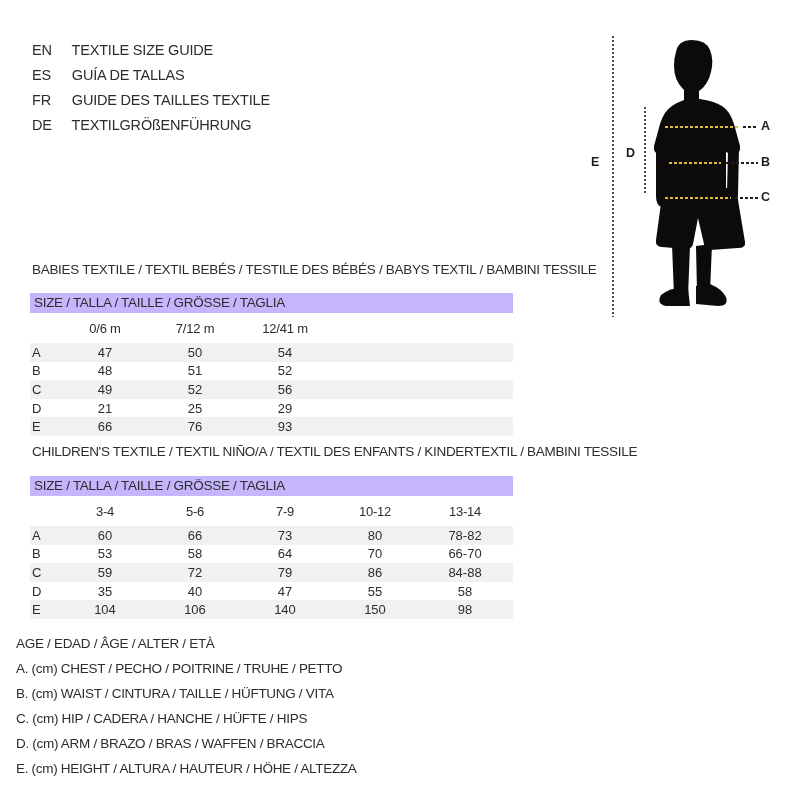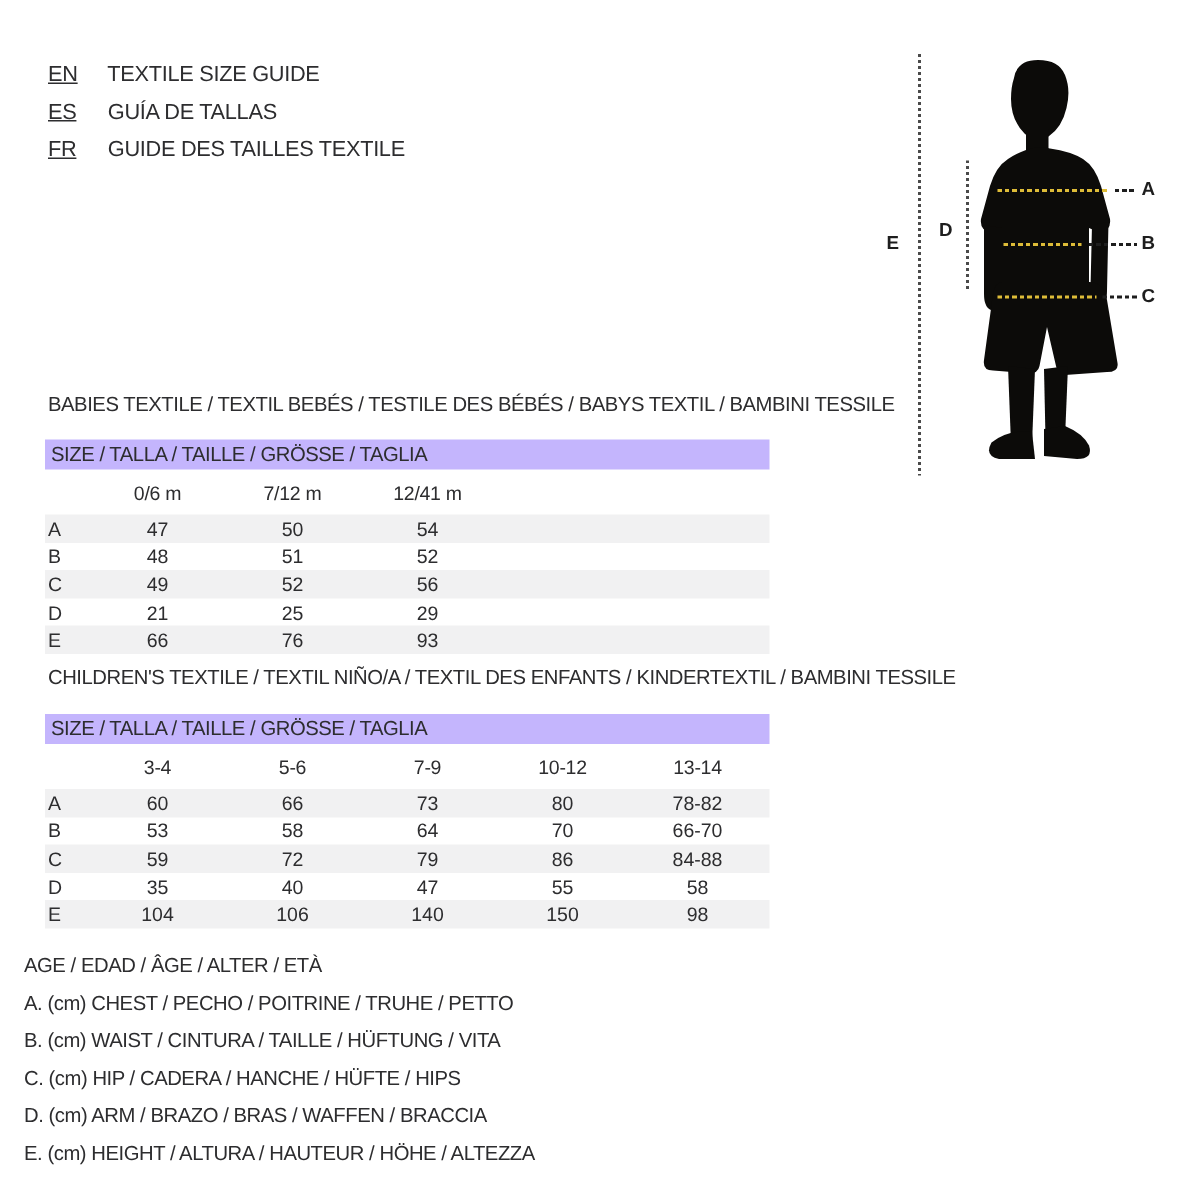--- a/index.html
+++ b/index.html
@@ -8,21 +8,21 @@
     width:800px; height:800px; position:relative; overflow:hidden;
     font-family:"Liberation Sans", sans-serif;
     color:#2d2d2f;
     -webkit-font-smoothing:antialiased;
   }
   .page { position:absolute; inset:0; }
 
   
   .lang-list { position:absolute; left:32px; top:38px; list-style:none; }
   .lang-list li { height:25px; line-height:25px; font-size:14.5px; letter-spacing:-0.2px; white-space:nowrap; }
-  .lang-code { display:inline-block; width:36px;text-decoration:underline; }
+  .lang-code { display:inline-block; width:36px; }
 
   
   .silhouette { position:absolute; left:648px; top:38px; width:100px; height:278px; }
   .silhouette path, .silhouette rect, .silhouette ellipse { fill:#0c0b09; }
   .dash-h { position:absolute; height:2px; }
   .dash-yellow { background:repeating-linear-gradient(90deg,#debc38 0 3px,transparent 3px 5px); }
   .dash-dark   { background:repeating-linear-gradient(90deg,#1e1e1e 0 3px,transparent 3px 5px); }
   .dash-v { position:absolute; width:2px;
             background:repeating-linear-gradient(180deg,#4a4a4a 0 2px,transparent 2px 4px); }
   .fig-label { position:absolute; font-size:12.5px; font-weight:bold; color:#1e1e1e; }
@@ -61,20 +61,24 @@
       <li>
         <span class="lang-code">ES</span>
         <span class="lang-title">GUÍA DE TALLAS</span>
       </li>
 
       <li>
         <span class="lang-code">FR</span>
         <span class="lang-title">GUIDE DES TAILLES TEXTILE</span>
       </li>
 
+      <li>
+        <span class="lang-code">DE</span>
+        <span class="lang-title">TEXTILGRÖßENFÜHRUNG</span>
+      </li>
 
     </ul>
 
   <svg class="silhouette" viewBox="0 0 100 278" aria-hidden="true">
     <path d="M28,14 Q30,2 44,2 Q58,2 62,12 Q66,22 63,34 Q60,47 51,53 Q42,58 35,51 Q26,42 26,28 Q26,20 28,14 Z"></path>
     <rect x="36" y="48" width="15" height="18"></rect>
     <path d="M36,62 Q44,59 52,61 Q66,63 74,68 Q82,73 86,86 L92,108 Q93,116 85,117 L78,114 L78,152 Q60,156 40,156 Q28,156 20,153 L20,114 L13,117 Q5,116 6,108 L12,86 Q16,73 24,68 Q30,64 36,62 Z"></path>
     <path d="M8,112 L20,114 L20,160 Q20,170 14,169 Q8,168 8,158 Z"></path>
     <path d="M80,112 L91,110 L90,156 Q90,166 84,165 Q78,164 79,154 Z"></path>
     <path d="M20,150 L78,150 Q88,150 90,162 L97,204 Q98,210 90,210 L62,212 Q57,212 56,206 L50,180 L45,206 Q44,211 38,211 L14,209 Q7,209 8,202 L14,158 Q15,151 20,150 Z"></path>

